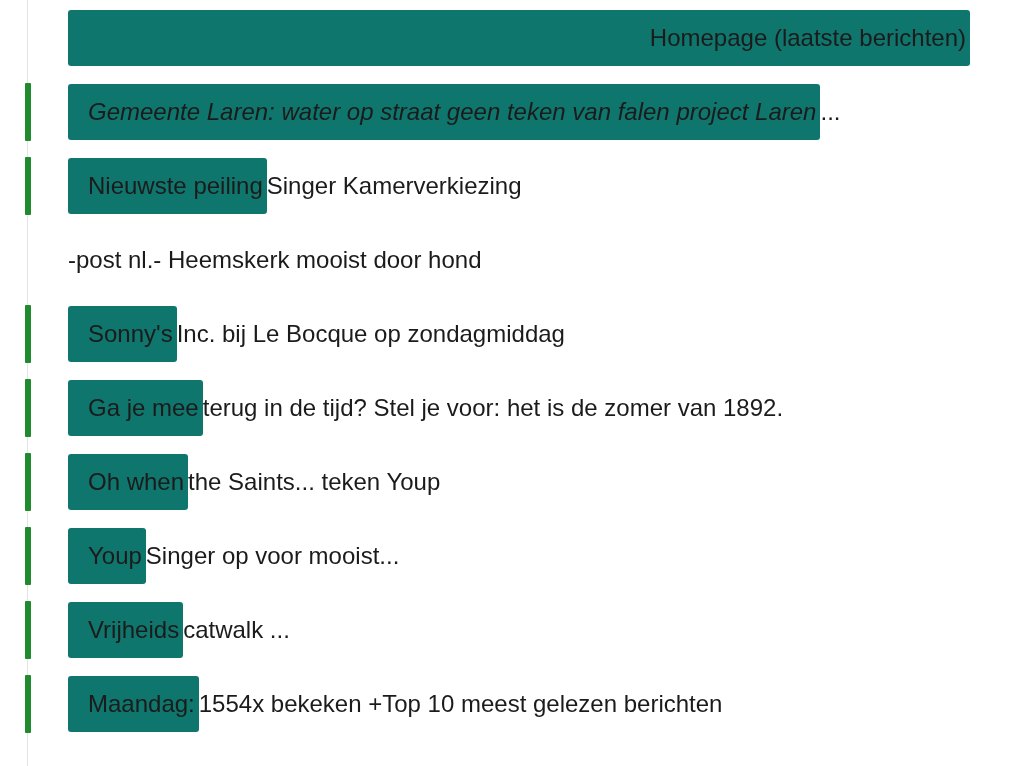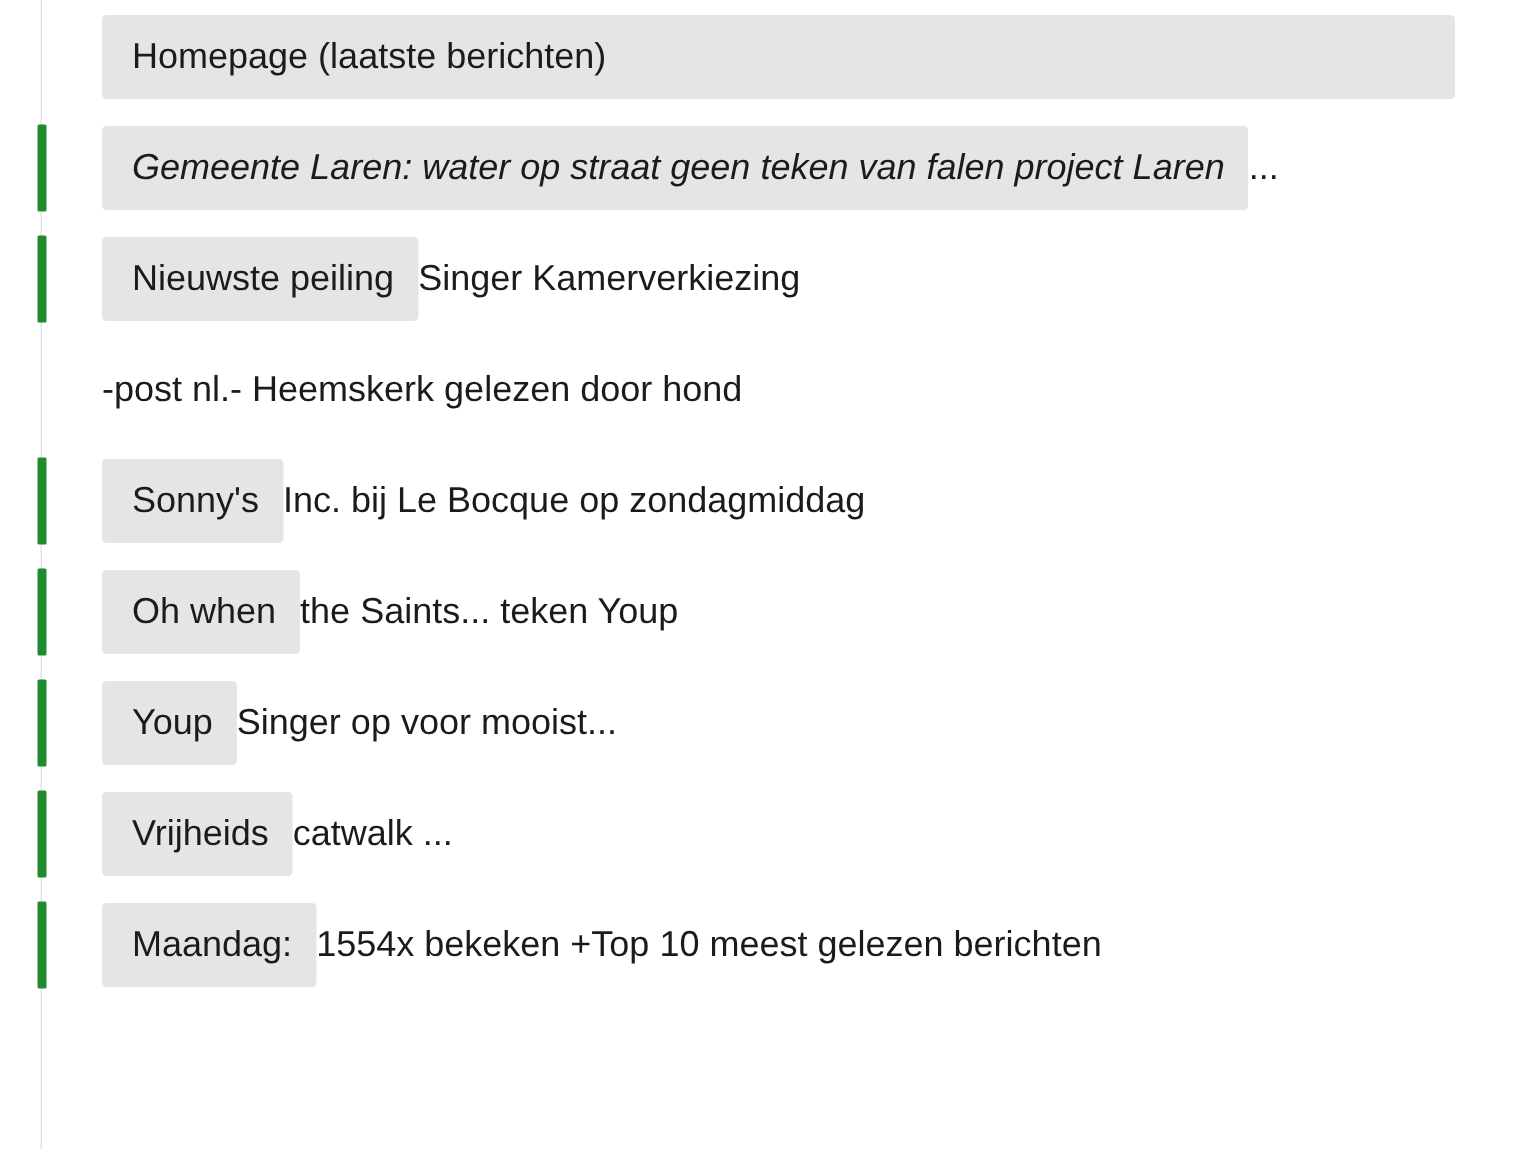--- a/index.html
+++ b/index.html
@@ -55,26 +55,27 @@
     top: 9px;
     height: 58px;
     display: flex;
     align-items: center;
     font-size: 24px;
     line-height: 1.2;
     color: #1b1b1b;
     white-space: nowrap;
   }
   .label .hl {
-    background: #e5e5e5;
-    padding: 14px 16px 14px 20px;
+    background: #0f766e;
+    padding: 14px 4px 14px 20px;
     margin: 0;
     display: inline-block;
     border-radius: 3px;
     box-sizing: border-box;
+    text-align: right;
   }
   .label .rest {
     padding: 14px 0;
     display: inline-block;
   }
   
   .row.full .label {
     left: 68px;
     right: 54px;
   }
@@ -115,32 +116,39 @@
       <div class="marker"></div>
       <div class="label">
         <span class="hl">Nieuwste peiling</span>
           <span class="rest"> Singer Kamerverkiezing</span>
       </div>
     </div>
 
     <div class="row">
 
       <div class="label">
-          <span class="rest"> -post nl.- Heemskerk gelezen door hond</span>
+          <span class="rest"> -post nl.- Heemskerk mooist door hond</span>
       </div>
     </div>
 
     <div class="row">
       <div class="marker"></div>
       <div class="label">
         <span class="hl">Sonny's</span>
           <span class="rest"> Inc. bij Le Bocque op zondagmiddag</span>
       </div>
     </div>
 
+    <div class="row">
+      <div class="marker"></div>
+      <div class="label">
+        <span class="hl">Ga je mee</span>
+          <span class="rest"> terug in de tijd? Stel je voor: het is de zomer van 1892.</span>
+      </div>
+    </div>
 
     <div class="row">
       <div class="marker"></div>
       <div class="label">
         <span class="hl">Oh when</span>
           <span class="rest"> the Saints... teken Youp</span>
       </div>
     </div>
 
     <div class="row">

